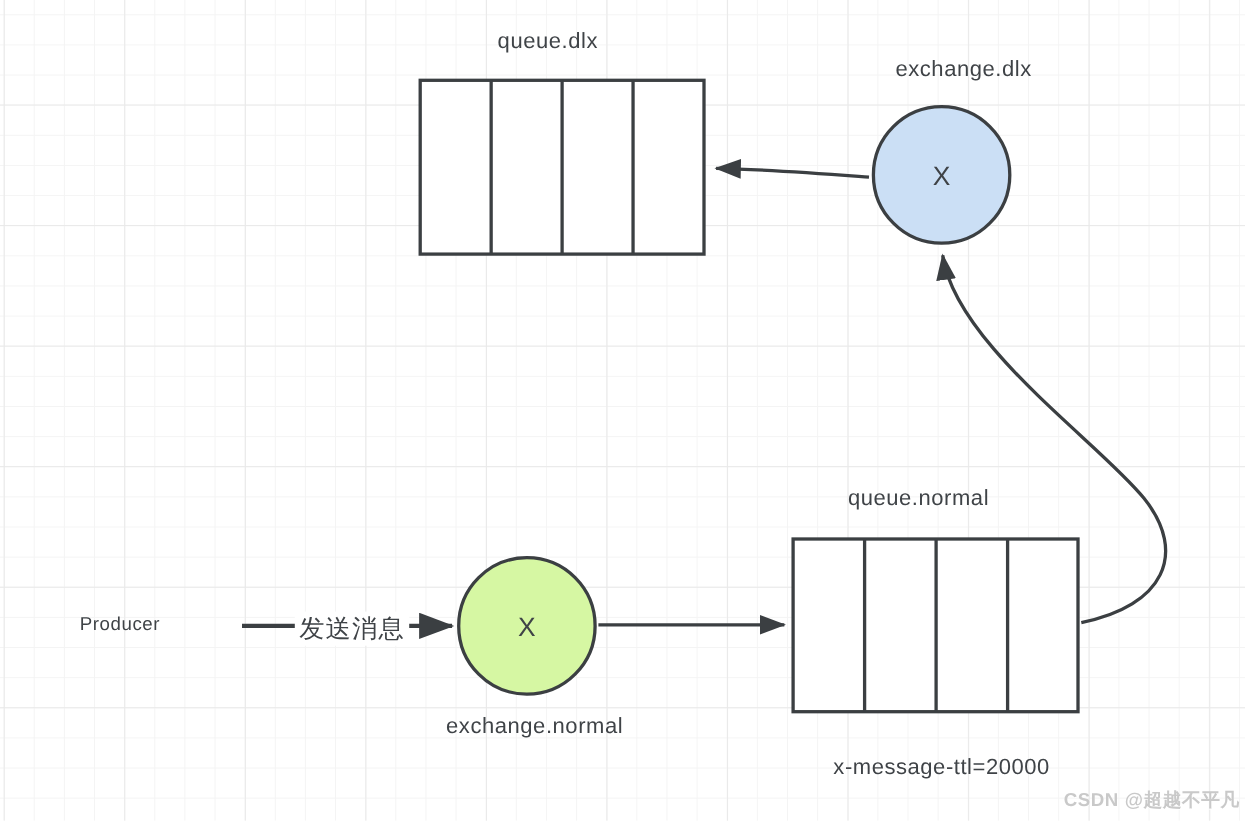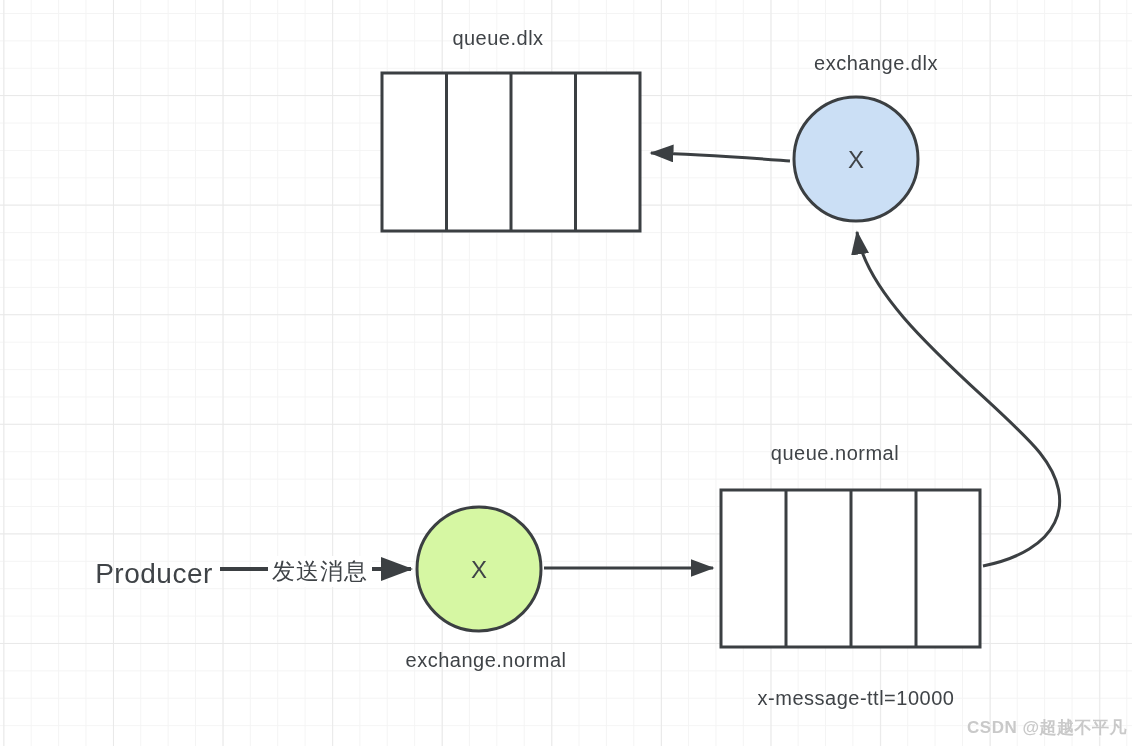--- a/index.html
+++ b/index.html
@@ -33,21 +33,21 @@
     color: #3f4347;
     font-size: 20px;
     letter-spacing: 0.5px;
   }
   .label.cn {
     font-size: 23px;
     background: #ffffff;
     padding: 0 4px;
     letter-spacing: 1px;
   }
-  .label.producer { font-size: 28px; margin-left: 45px; }
+  .label.producer { font-size: 17px; }
   .watermark {
     position: absolute;
     right: 5px;
     top: 716px;
     font-size: 17px;
     color: #c9c9c9;
     letter-spacing: 0.5px;
     text-shadow: 0 1px 0 #ffffff;
     font-weight: bold;
   }
@@ -103,17 +103,17 @@
   <div class="label" style="left:856px; top:52px;margin-left:20px;">exchange.dlx</div>
 
   <div class="label producer" style="left:109px; top:558px;">Producer</div>
 
   <div class="label cn" style="left:320px; top:556px;text-align:right;">发送消息</div>
 
   <div class="label" style="left:472px; top:649px;margin-left:14px;">exchange.normal</div>
 
   <div class="label" style="left:835px; top:442px;">queue.normal</div>
 
-  <div class="label" style="left:856px; top:687px;">x-message-ttl=10000</div>
+  <div class="label" style="left:856px; top:687px;">x-message-ttl=20000</div>
 
   <div class="watermark">CSDN @超越不平凡</div>
 
 </div>
 
 </body></html>

